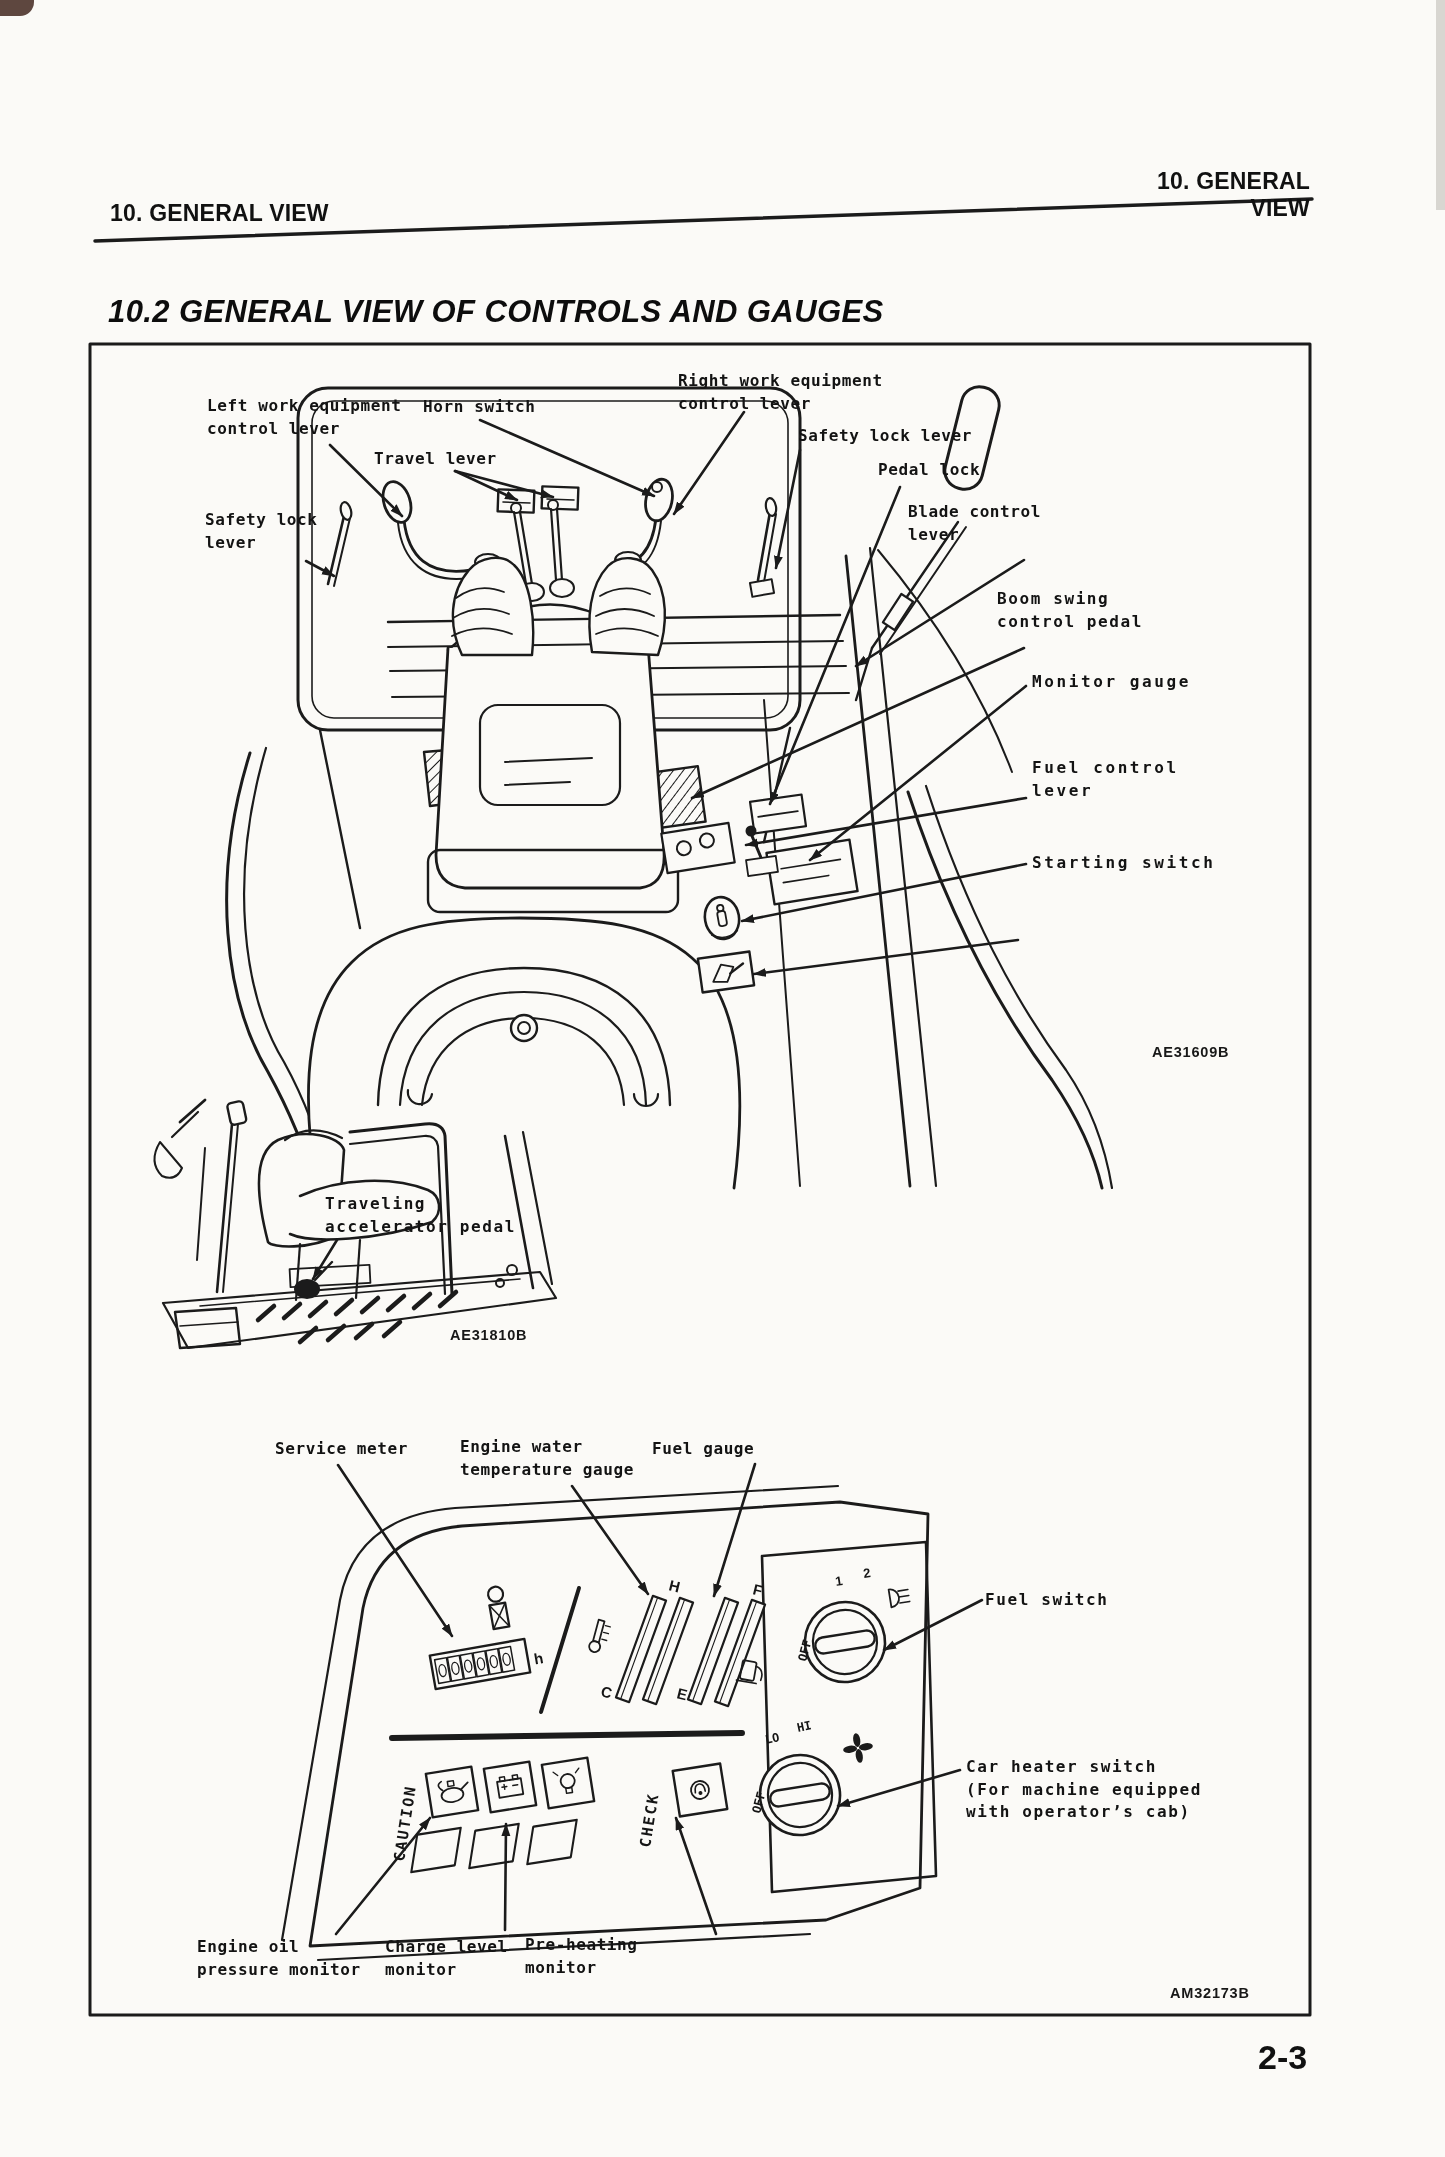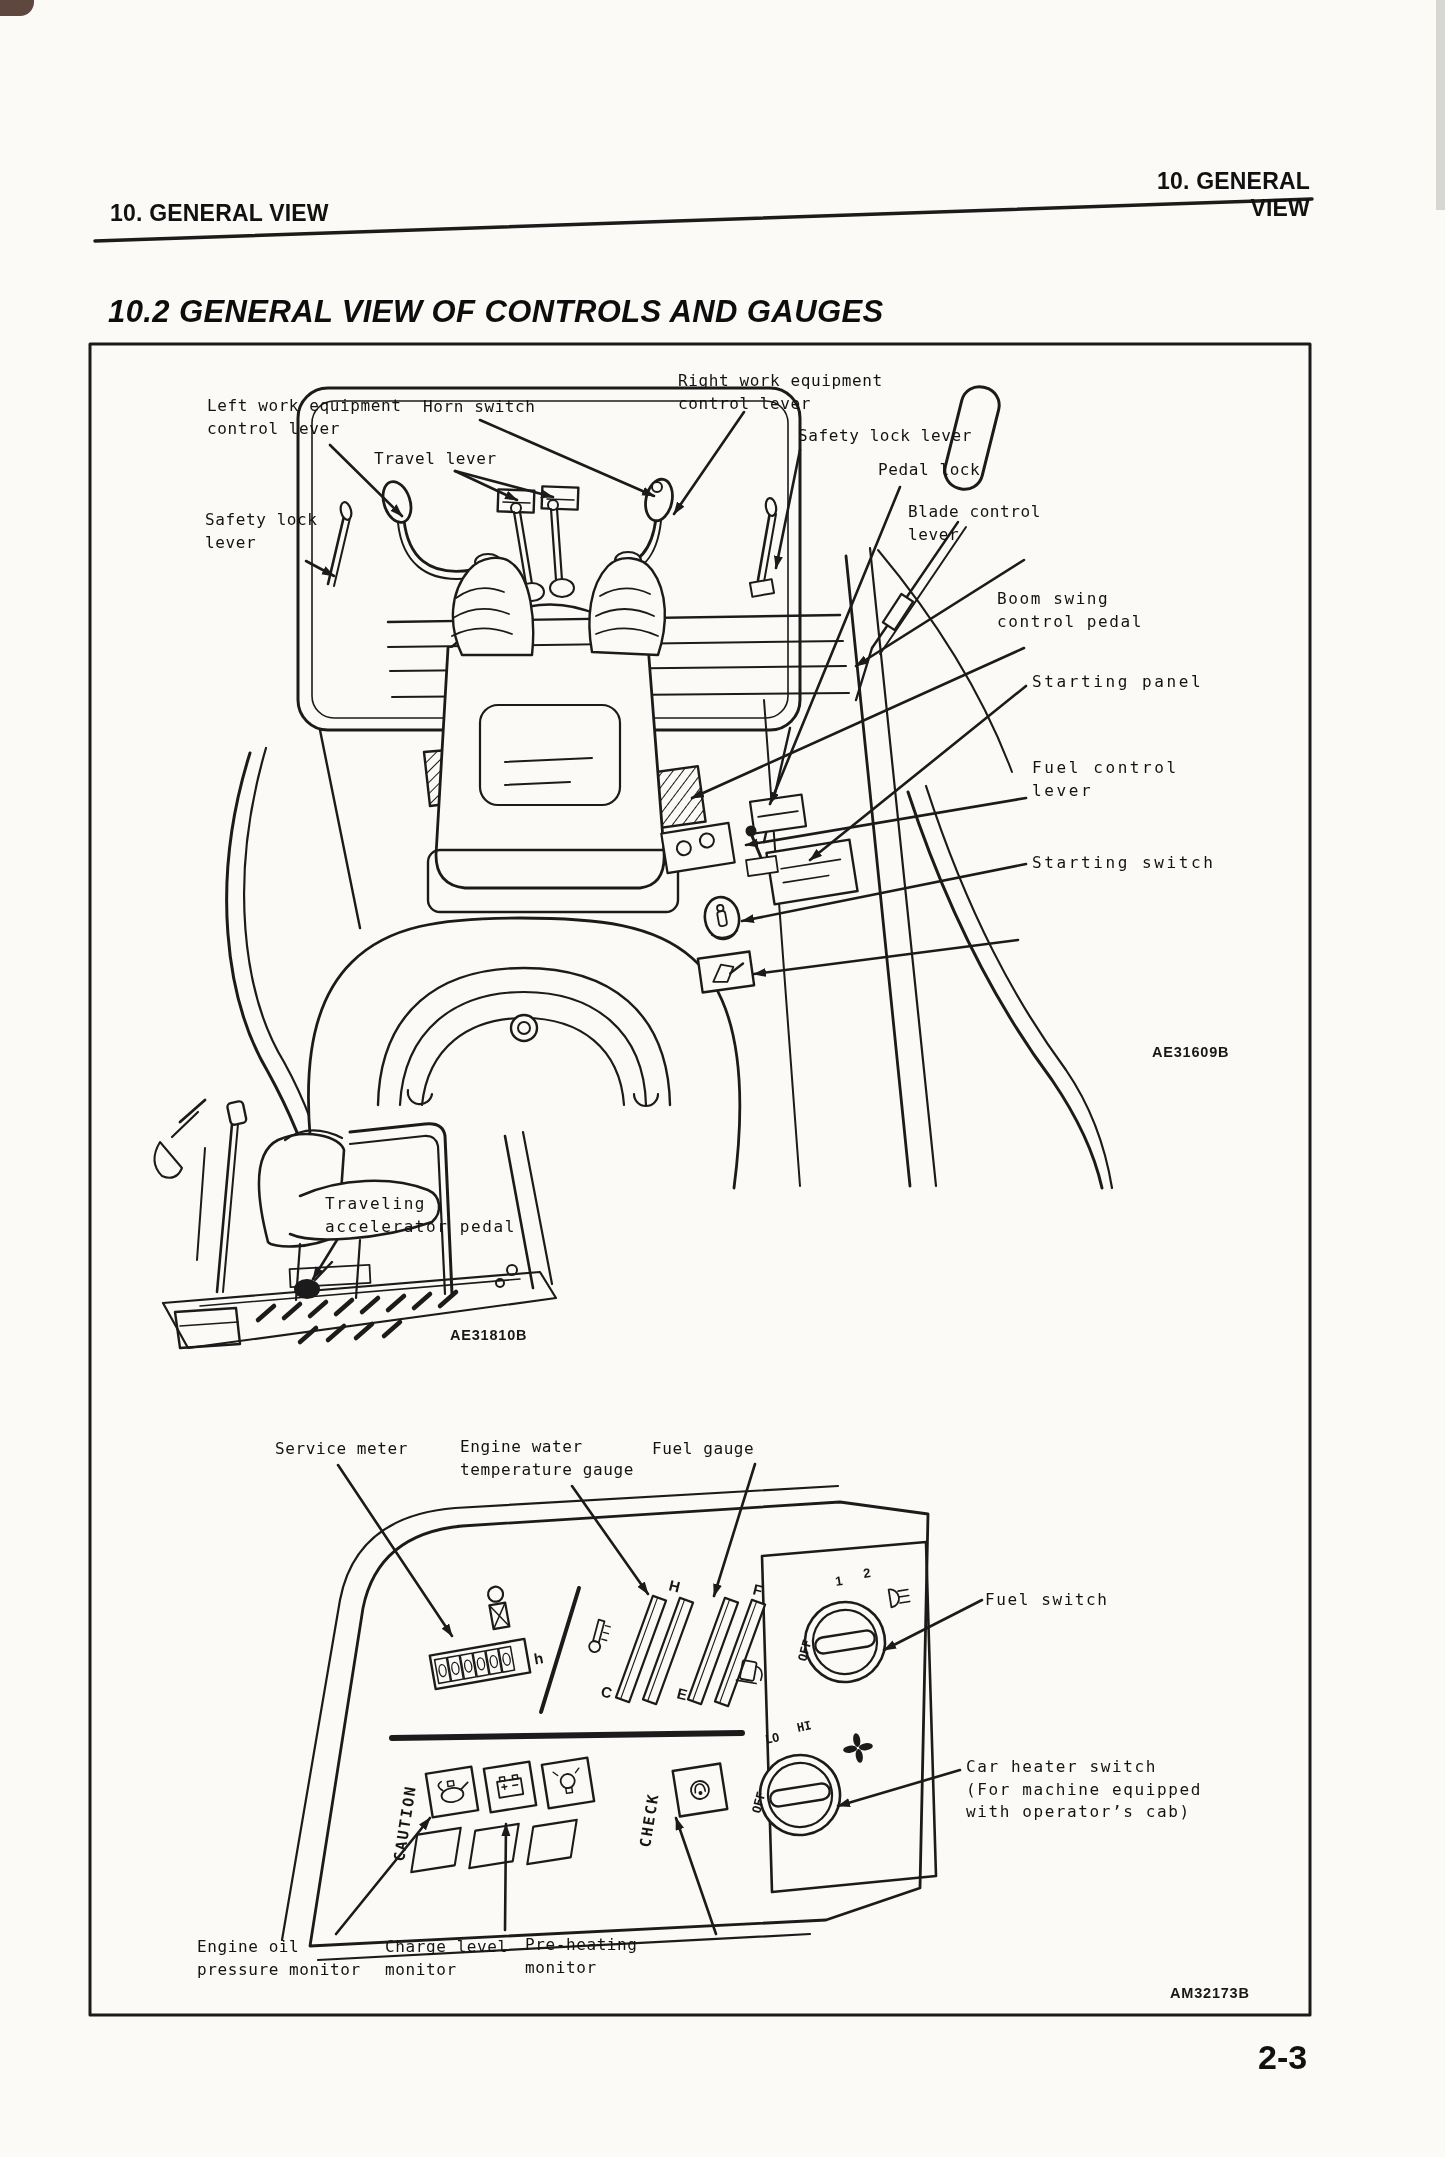--- a/index.html
+++ b/index.html
@@ -1,19 +1,19 @@
 <!DOCTYPE html>
 <html><head>
 <meta charset="utf-8">
 <style>
   html,body{margin:0;padding:0;background:#e8e6e2;}
   .page{position:relative;width:1445px;height:2157px;background:#fbfaf7;
         font-family:"DejaVu Sans Mono",monospace;color:#151515;overflow:hidden;margin:0 auto;}
   svg.art{position:absolute;left:0;top:0;}
-  .lbl{position:absolute;font-size:16px;font-weight:400;line-height:1.42;
+  .lbl{position:absolute;font-size:16px;font-weight:700;line-height:1.42;
        letter-spacing:.6px;white-space:pre-line;color:#131313;}
   .lbl.wide{letter-spacing:2.6px;}
   .lbl.midwide{letter-spacing:1.6px;}
   .hdr{position:absolute;font-family:"Liberation Sans",sans-serif;font-weight:700;
        font-size:23px;letter-spacing:.2px;color:#111;}
   .title{position:absolute;font-family:"Liberation Sans",sans-serif;font-weight:700;
        font-size:31px;letter-spacing:.4px;color:#0d0d0d;font-style:italic;}
   .figcode{position:absolute;font-family:"Liberation Sans",sans-serif;font-weight:700;
        font-size:14.5px;letter-spacing:.8px;color:#181818;}
   .pagenum{position:absolute;font-family:"Liberation Sans",sans-serif;font-weight:700;
@@ -447,21 +447,21 @@
 control lever</div>
   <div class="lbl" style="left:374px;top:448px">Travel lever</div>
   <div class="lbl" style="left:798px;top:425px">Safety lock lever</div>
   <div class="lbl" style="left:878px;top:459px">Pedal lock</div>
   <div class="lbl" style="left:205px;top:509px">Safety lock
 lever</div>
   <div class="lbl" style="left:908px;top:501px">Blade control
 lever</div>
   <div class="lbl midwide" style="left:997px;top:588px">Boom swing
 control pedal</div>
-  <div class="lbl wide" style="left:1032px;top:671px">Starting panel</div>
+  <div class="lbl wide" style="left:1032px;top:671px">Monitor gauge</div>
   <div class="lbl wide" style="left:1032px;top:757px">Fuel control
 lever</div>
   <div class="lbl wide" style="left:1032px;top:852px">Starting switch</div>
   <div class="figcode" style="left:1152px;top:1044px">AE31609B</div>
 
   <div class="lbl midwide" style="left:325px;top:1193px">Traveling
 accelerator pedal</div>
   <div class="figcode" style="left:450px;top:1327px">AE31810B</div>
 
   <div class="lbl" style="left:275px;top:1438px">Service meter</div>

